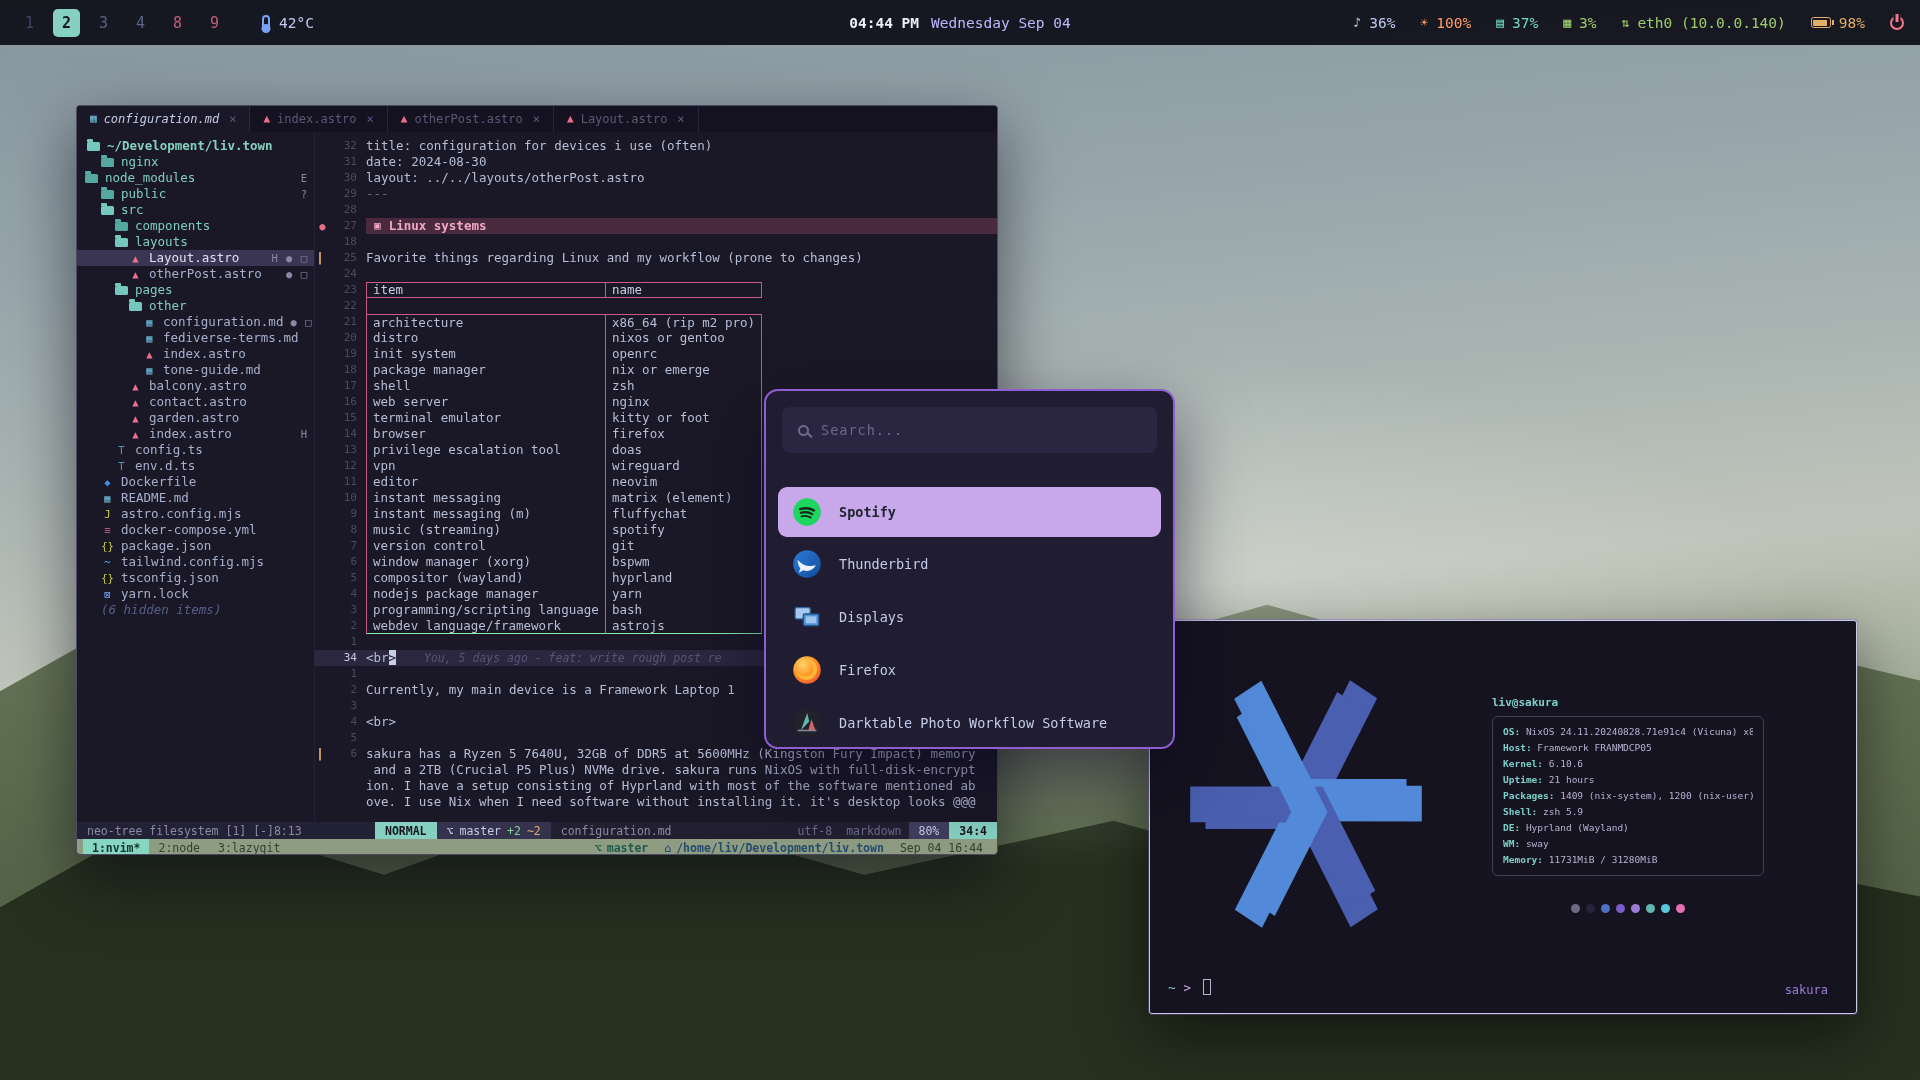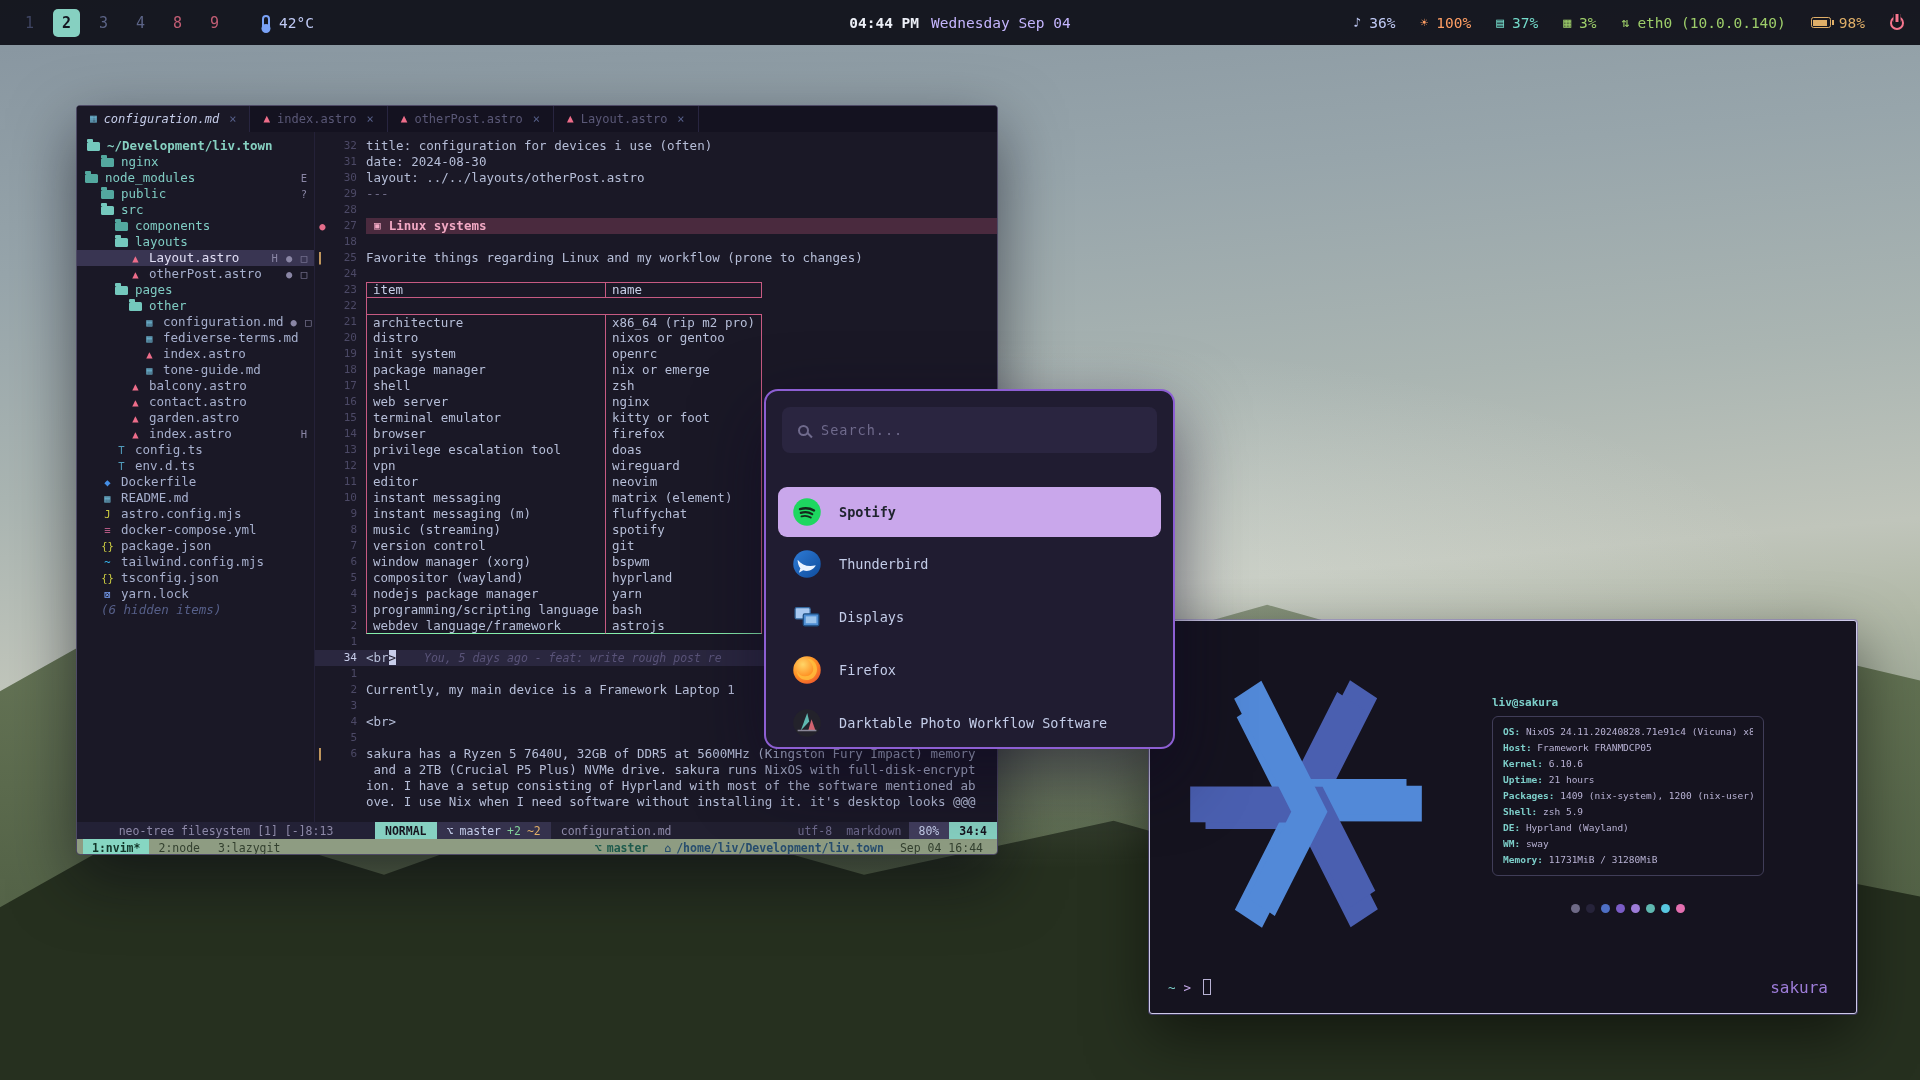--- a/index.html
+++ b/index.html
@@ -68,21 +68,21 @@
   .c1{width:240px;flex:none}
   .c2{width:156px;flex:none}
   .tcell.h{border:1px solid #c75a82;color:#c8d0e8}
   .tcell.h.c2{border-left:none}
   .tcell.b{border-left:1px solid #c75a82;border-right:1px solid #c75a82}
   .tcell.b.c2{border-left:none}
   .tcell.b.ft{border-top:1px solid #c75a82}
   .tcell.b.lt{border-bottom:1px solid #86efac}
   .tgap{height:100%;border-left:1px solid #c75a82}
   .statusrow{height:17px;display:flex;font-size:11.5px}
-  .st-tree{width:298px;background:#232136;color:#8d89a8;display:flex;justify-content:center;align-items:center;padding:0 10px;flex:none}
+  .st-tree{width:298px;background:#232136;color:#8d89a8;display:flex;justify-content:flex-start;align-items:center;padding:0 10px;flex:none}
   .lualine{flex:1;display:flex;align-items:stretch;background:#211f30;overflow:hidden}
   .seg{display:flex;align-items:center;gap:6px;padding:0 10px;white-space:nowrap}
   .seg.mode{background:#86d0c1;color:#16141f;font-weight:700}
   .seg.git{background:#35324d;color:#c3cbe8}
   .d-add{color:#83d39a}.d-mod{color:#e0af68}
   .seg.fname{color:#8d89a8}
   .seg.dim{color:#6e6a8c;padding:0 7px}
   .seg.pct{background:#413d5c;color:#c3cbe8}
   .seg.pos{background:#86d0c1;color:#16141f;font-weight:700}
   .spacer{flex:1}
@@ -116,21 +116,21 @@
   .info-box{border:1px solid #403d58;border-radius:6px;padding:7px 10px;width:272px}
   .fi{display:block;white-space:nowrap;overflow:hidden}
   .fk{color:#7dcfca;font-weight:700}
   .fv{color:#b8b2d4}
   .palette{width:272px;display:flex;justify-content:center;gap:6px;margin-top:28px}
   .dot{width:9px;height:9px;border-radius:50%;display:inline-block}
   .prompt{position:absolute;left:18px;bottom:18px;display:flex;align-items:center;gap:8px;font-size:12.5px}
   .p-tilde{color:#7dcfca}
   .p-arrow{color:#c4a7e7}
   .p-cursor{width:8px;height:16px;border:1px solid #b8b2d4;display:inline-block;margin-left:4px}
-  .host-label{position:absolute;right:28px;bottom:16px;color:#9d7cd8;font-size:16px}
+  .host-label{position:absolute;right:28px;bottom:16px;color:#9d7cd8;font-size:12px}
 </style>
 </head>
 <body>
 
 <div class="wall">
   <div class="ridge r1"></div>
   <div class="ridge r2"></div>
   <div class="fog"></div>
 </div>
 

